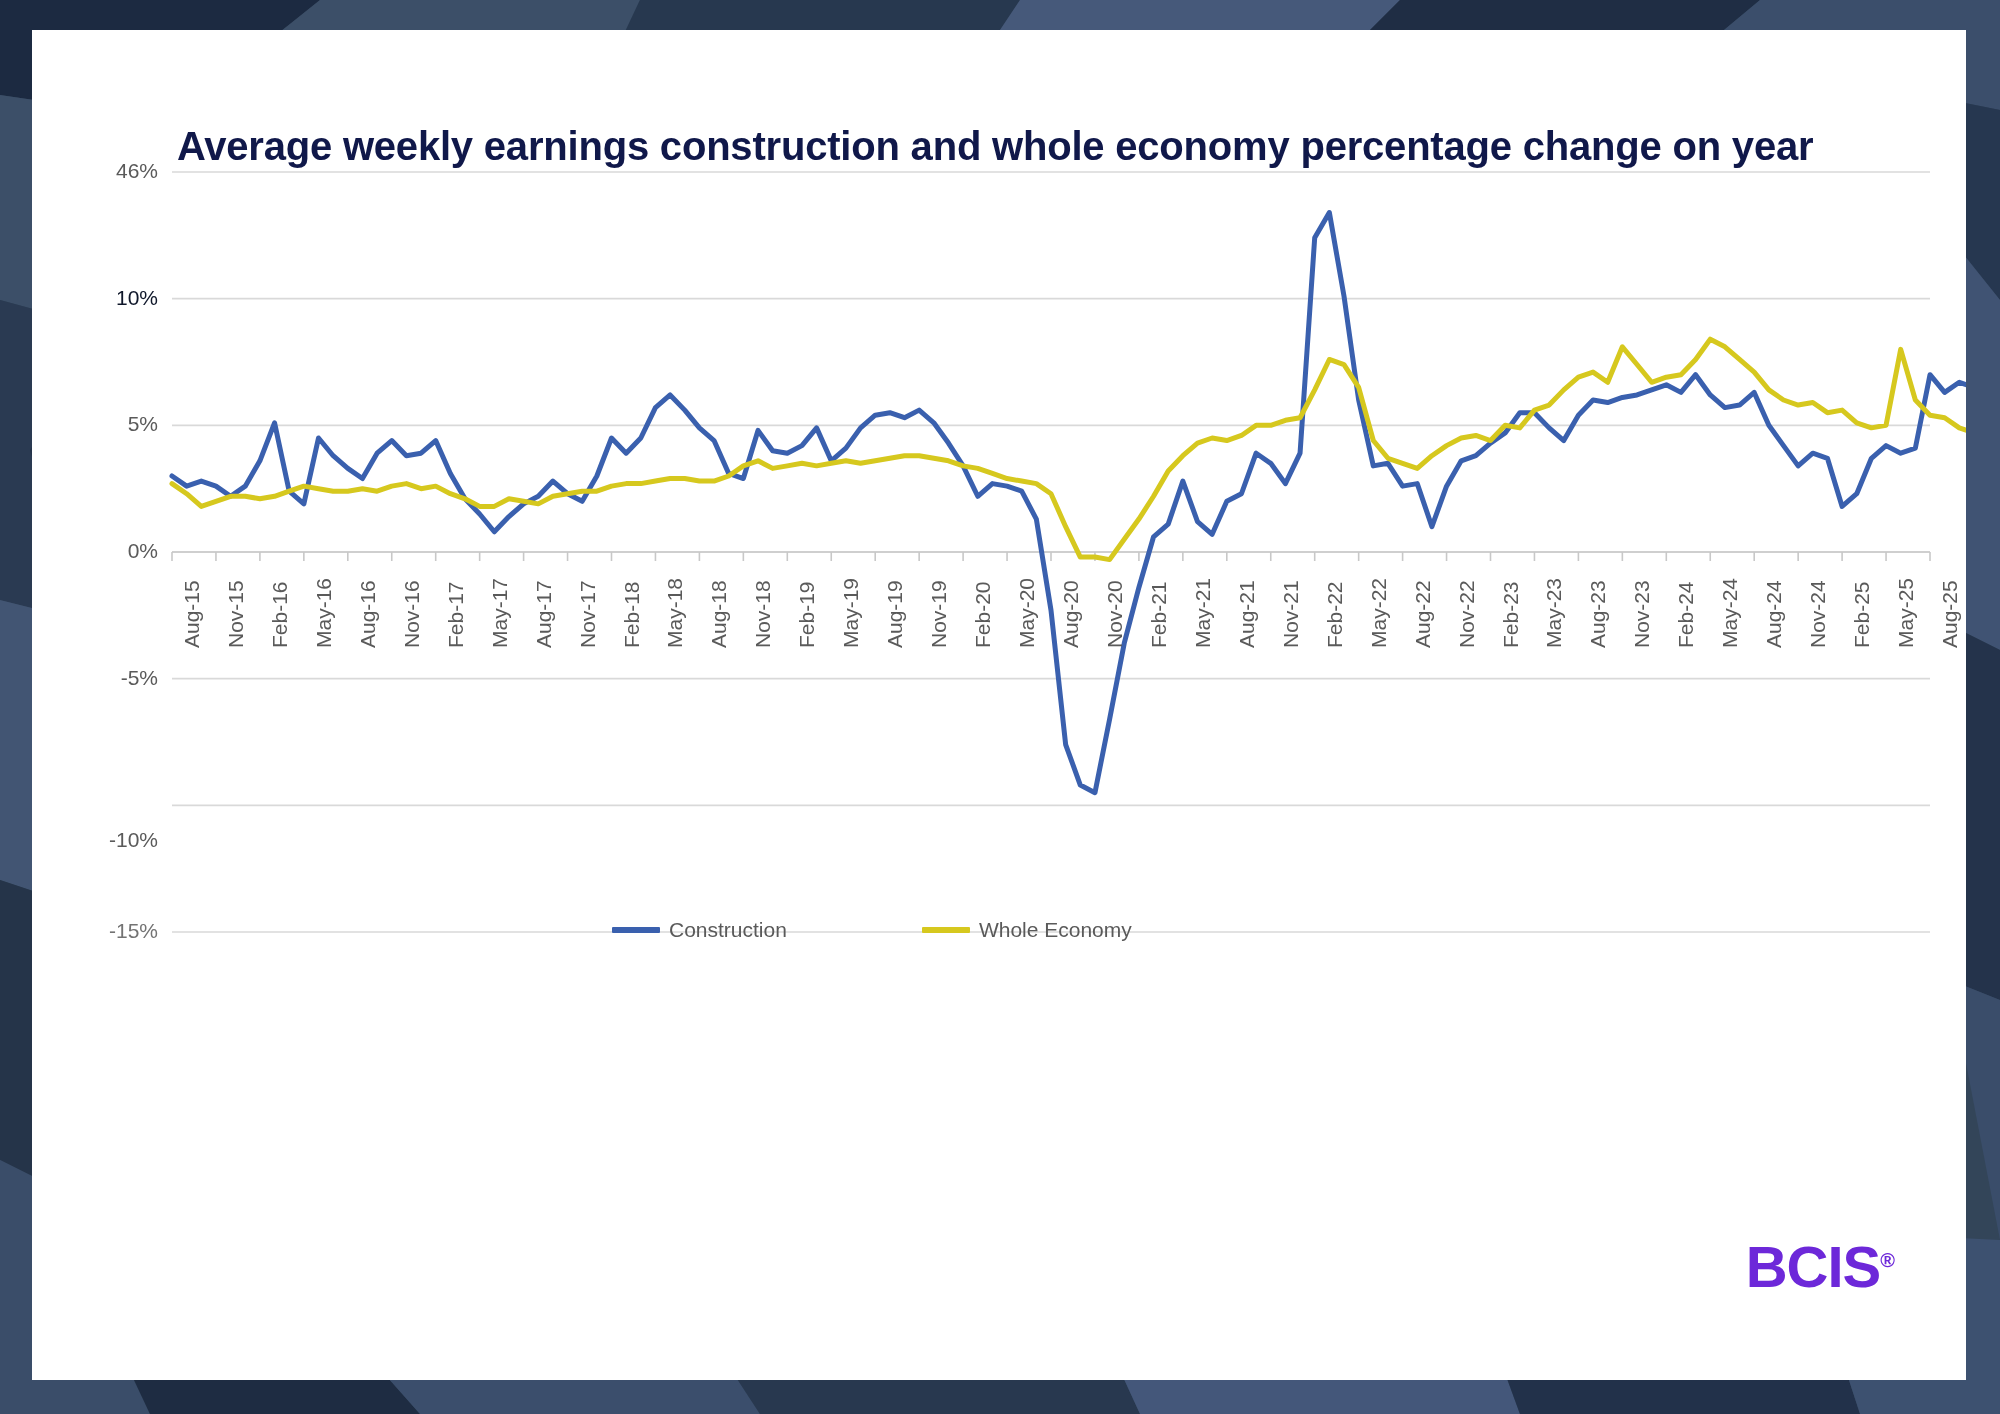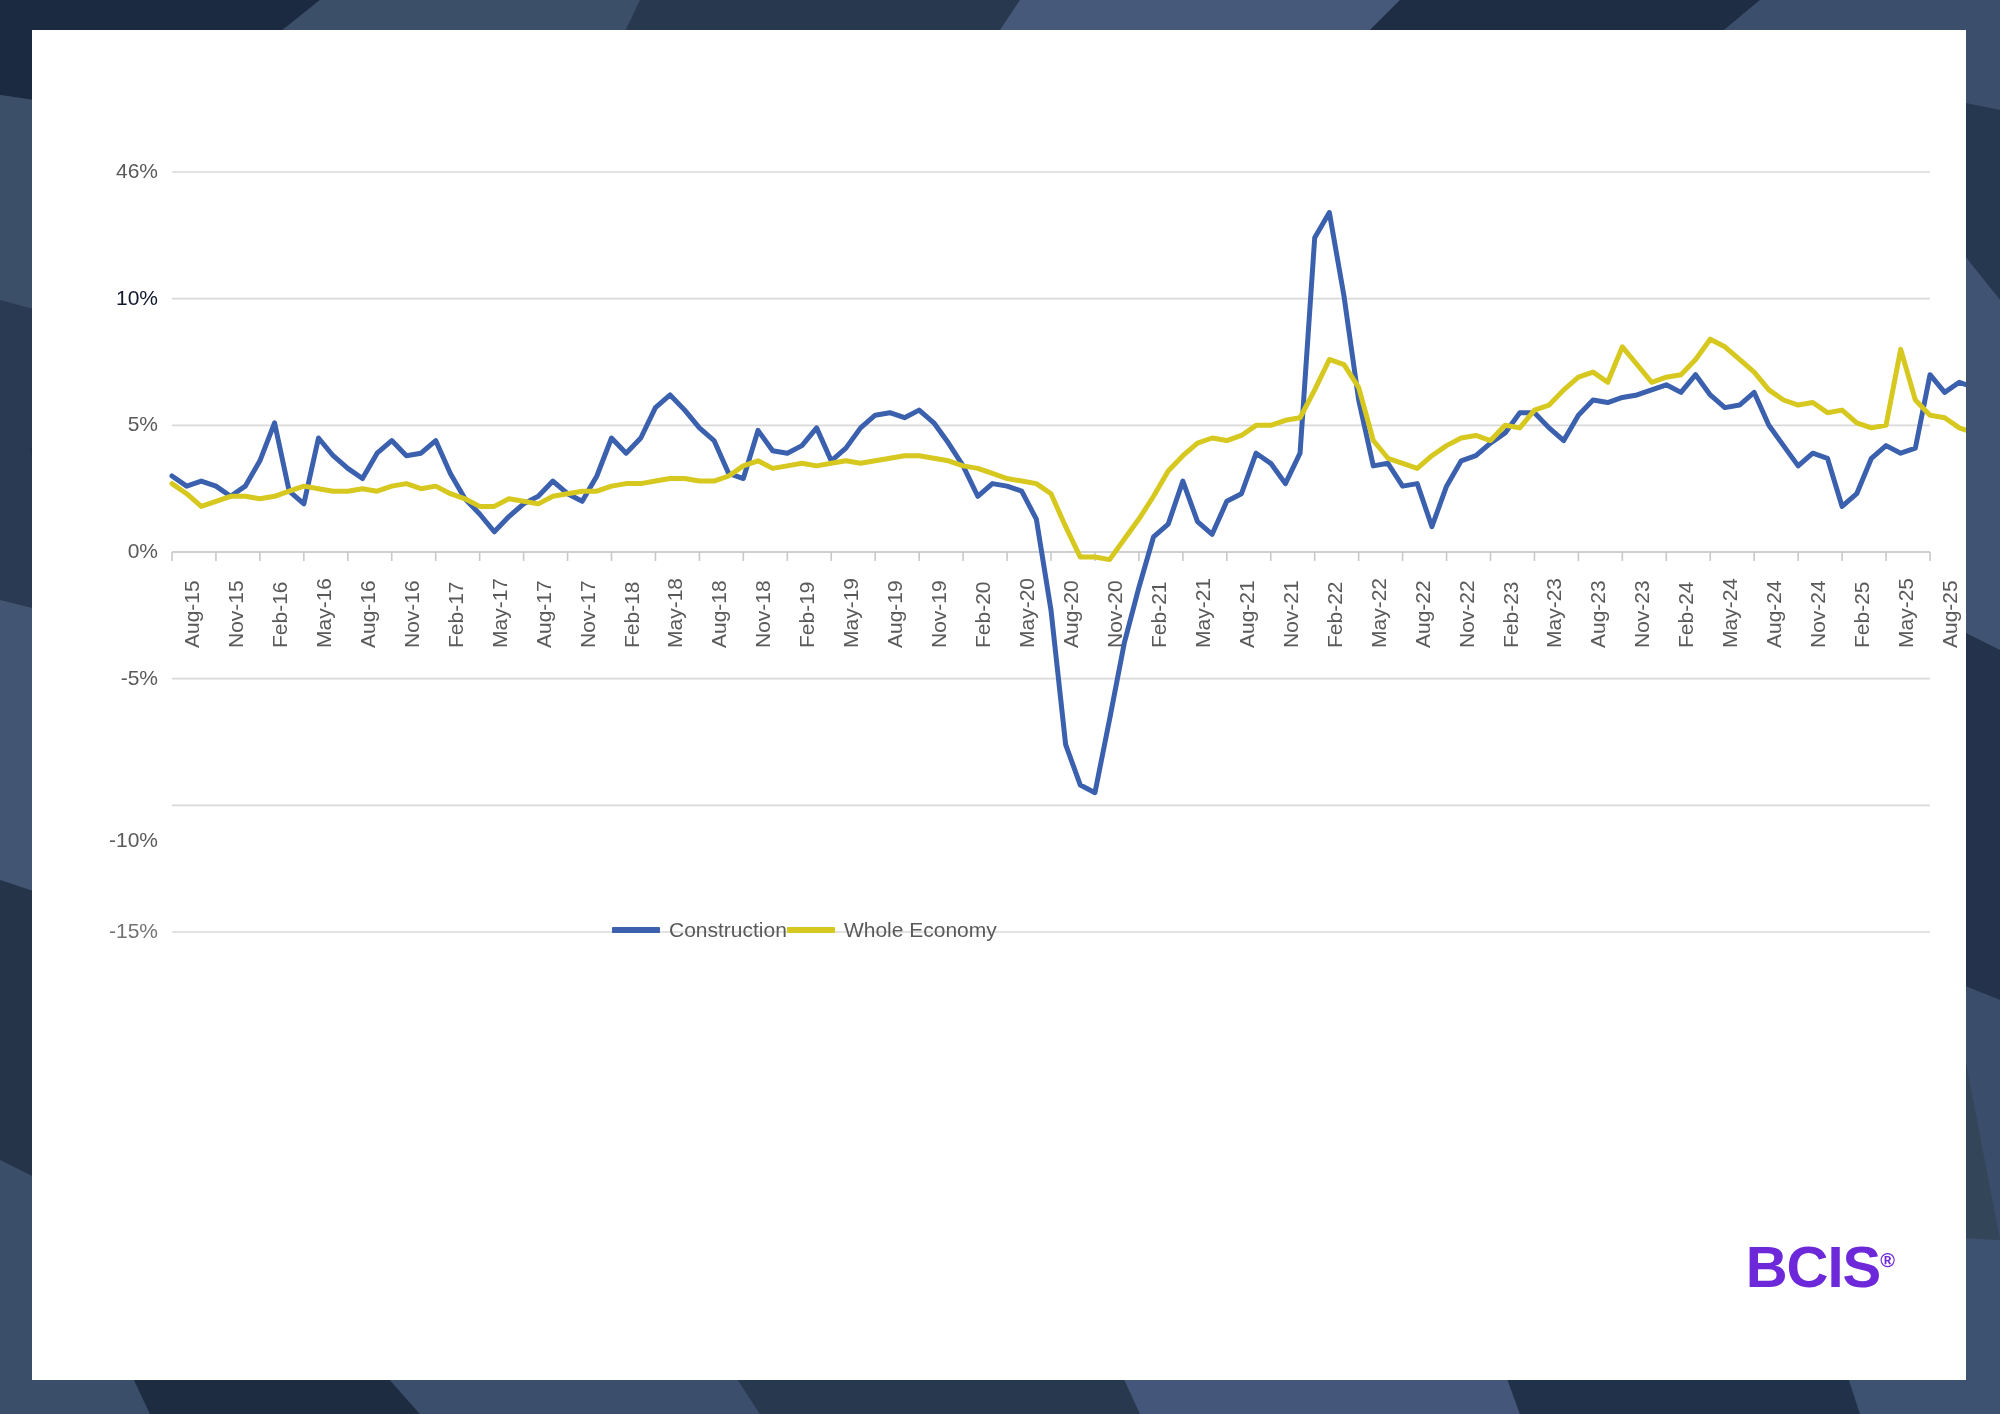--- a/index.html
+++ b/index.html
@@ -35,21 +35,21 @@
   }
   .xlab{
     position:absolute;
     font-size:21px;color:#5a5a5a;
     transform-origin:left top;
     transform:rotate(-90deg);
     white-space:nowrap;
   }
   #legend{
     position:absolute;
-    display:flex;align-items:center;
+    display:flex;align-items:center;gap:135px;
     font-size:21px;color:#5a5a5a;
   }
   .lg-item{display:flex;align-items:center;gap:9px;}
   .lg-swatch{display:block;width:48px;height:6px;border-radius:1px;}
   #logo{
     position:absolute;right:72px;bottom:80px;
     font-size:58px;font-weight:bold;color:#6d28d9;
     letter-spacing:-1px;
     font-family:"Liberation Sans", sans-serif;
   }
@@ -82,20 +82,21 @@
     <polygon points="2000,300 1960,250 1940,620 2000,650" fill="#405373"></polygon>
     <polygon points="2000,650 1940,620 1950,980 2000,1000" fill="#24334b"></polygon>
     <polygon points="2000,1000 1950,980 2000,1240 2000,1240" fill="#3a4d6a"></polygon>
     <polygon points="1960,250 1940,620 1880,400" fill="#1d2b40" opacity="0.6"></polygon>
     <polygon points="110,330 80,620 30,450" fill="#1d2b40" opacity="0.5"></polygon>
   </svg>
 </div>
 
 <div id="card">
 
+  <div id="title">Average weekly earnings construction and whole economy percentage change on year</div>
 
   <div id="plotwrap">
     <svg id="plot" width="1934" height="1350">
         <line x1="140" x2="1898" y1="902" y2="902" stroke="#d9d9d9" stroke-width="1.6"></line>
         <line x1="140" x2="1898" y1="775.3333333333334" y2="775.3333333333334" stroke="#d9d9d9" stroke-width="1.6"></line>
         <line x1="140" x2="1898" y1="648.6666666666667" y2="648.6666666666667" stroke="#d9d9d9" stroke-width="1.6"></line>
         <line x1="140" x2="1898" y1="522" y2="522" stroke="#d9d9d9" stroke-width="1.6"></line>
         <line x1="140" x2="1898" y1="395.33333333333337" y2="395.33333333333337" stroke="#d9d9d9" stroke-width="1.6"></line>
         <line x1="140" x2="1898" y1="268.6666666666667" y2="268.6666666666667" stroke="#d9d9d9" stroke-width="1.6"></line>
         <line x1="140" x2="1898" y1="142" y2="142" stroke="#d9d9d9" stroke-width="1.6"></line>

